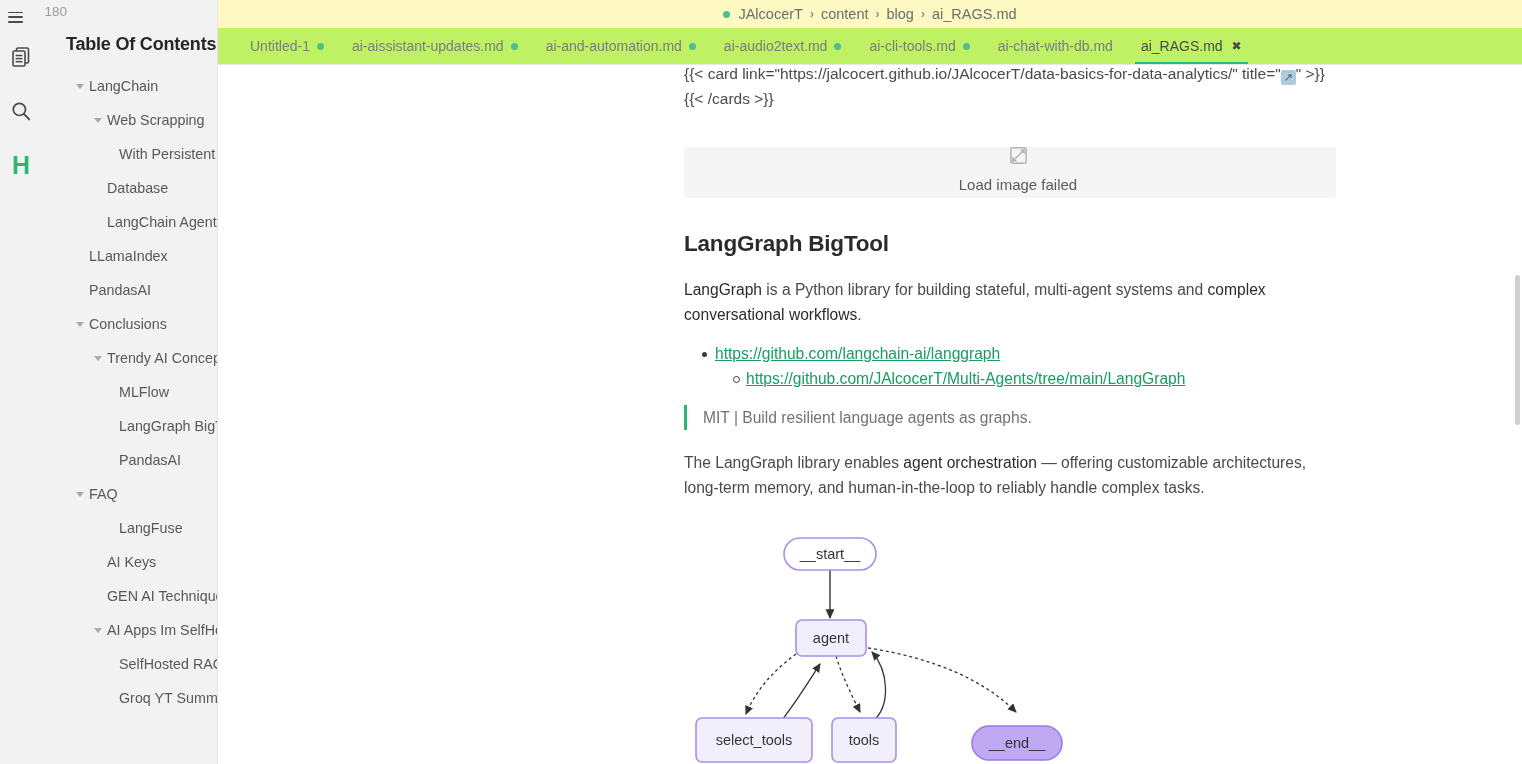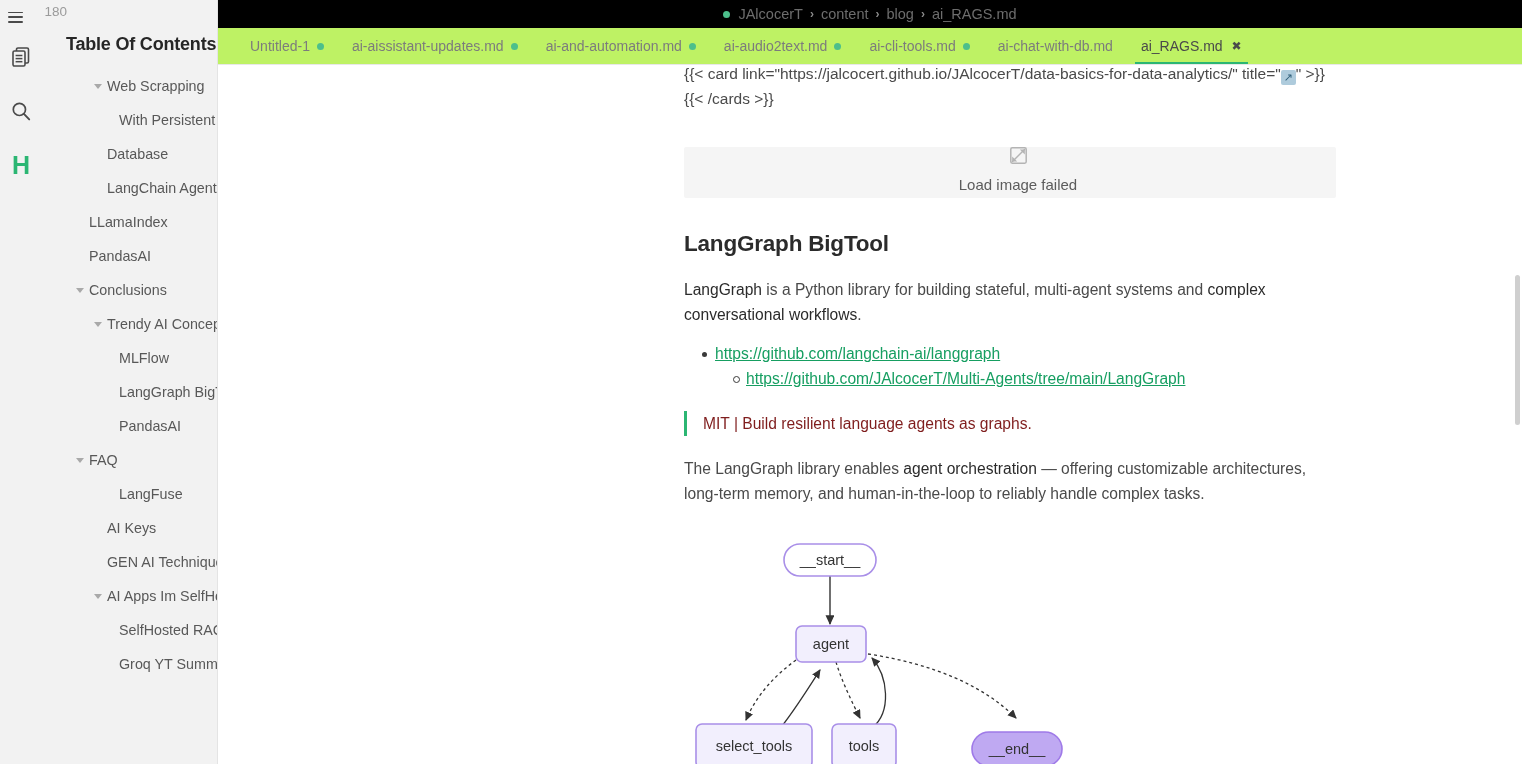--- a/index.html
+++ b/index.html
@@ -53,21 +53,21 @@
   .caret.blank { border-top-color: transparent; }
   .lvl0 { padding-left: 48px; } .lvl0 .caret { margin-left: -14px; }
   .lvl1 { padding-left: 66px; } .lvl1 .caret { margin-left: -14px; }
   .lvl2 { padding-left: 78px; } .lvl2 .caret { margin-left: -14px; }
 
   
   .main { flex: 1 1 auto; height: 764px; position: relative; background: #fff; }
 
   .breadcrumb {
     height: 28px; display: flex; align-items: center; justify-content: center;
-    font-size: 14.5px; color: #6d6d6d; gap: 7px; background: #000000;
+    font-size: 14.5px; color: #6d6d6d; gap: 7px; background: #fef9c3;
   }
   .bc-dot { width: 7px; height: 7px; border-radius: 50%; background: #4cbf8b; margin-right: 1px; }
   .bc-sep { color: #8a8a8a; font-weight: 700; font-size: 12px; }
   .bc-item { cursor: pointer; }
 
   .tabbar {
     height: 37px; display: flex; align-items: center;
     background: #bef264; border-bottom: 1px solid #e8e8e8;
     padding-left: 18px; overflow: hidden; gap: 0;
   }
@@ -130,22 +130,22 @@
   ul.doc-ul ul { list-style: none; margin-top: 0; }
   ul.doc-ul ul > li { position: relative; padding-left: 31px; line-height: 25px; }
   ul.doc-ul ul > li::before {
     content:""; position:absolute; left: 18px; top: 10px;
     width: 5px; height: 5px; border-radius: 50%;
     background: transparent; border: 1.2px solid #3a3a3a;
   }
   .doc-link { color: #169e61; text-decoration: underline; font-size: 15.6px; cursor: pointer; }
 
   blockquote.doc-q {
-    margin-top: 20px; border-left: 3px solid #2bb673;
-    padding: 0 0 0 16px; font-size: 15.6px; color: #7f1d1d; line-height: 25px;
+    margin-top: 14px; border-left: 3px solid #2bb673;
+    padding: 0 0 0 16px; font-size: 15.6px; color: #737373; line-height: 25px;
   }
 
   .graph { margin-top: 30px; height: 260px; position: relative; }
   .graph svg { display:block; }
 
   
   .vscroll {
     position: absolute; right: 0; top: 65px; width: 9px; bottom: 0;
   }
   .vscroll .thumb {
@@ -183,20 +183,24 @@
     </div>
     <div class="rail-icon">
       <span class="logo-h">H</span>
     </div>
   </div>
 
   <div class="sidebar">
     <div class="pcount">P 180</div>
     <div class="toc-title">Table Of Contents</div>
     <div class="toc-list">
+        <div class="toc-item lvl0">
+          <span class="caret"></span>
+          <span>LangChain</span>
+        </div>
         <div class="toc-item lvl1">
           <span class="caret"></span>
           <span>Web Scrapping</span>
         </div>
         <div class="toc-item lvl2">
           <span class="caret blank"></span>
           <span>With Persistent Chro</span>
         </div>
         <div class="toc-item lvl1">
           <span class="caret blank"></span>

